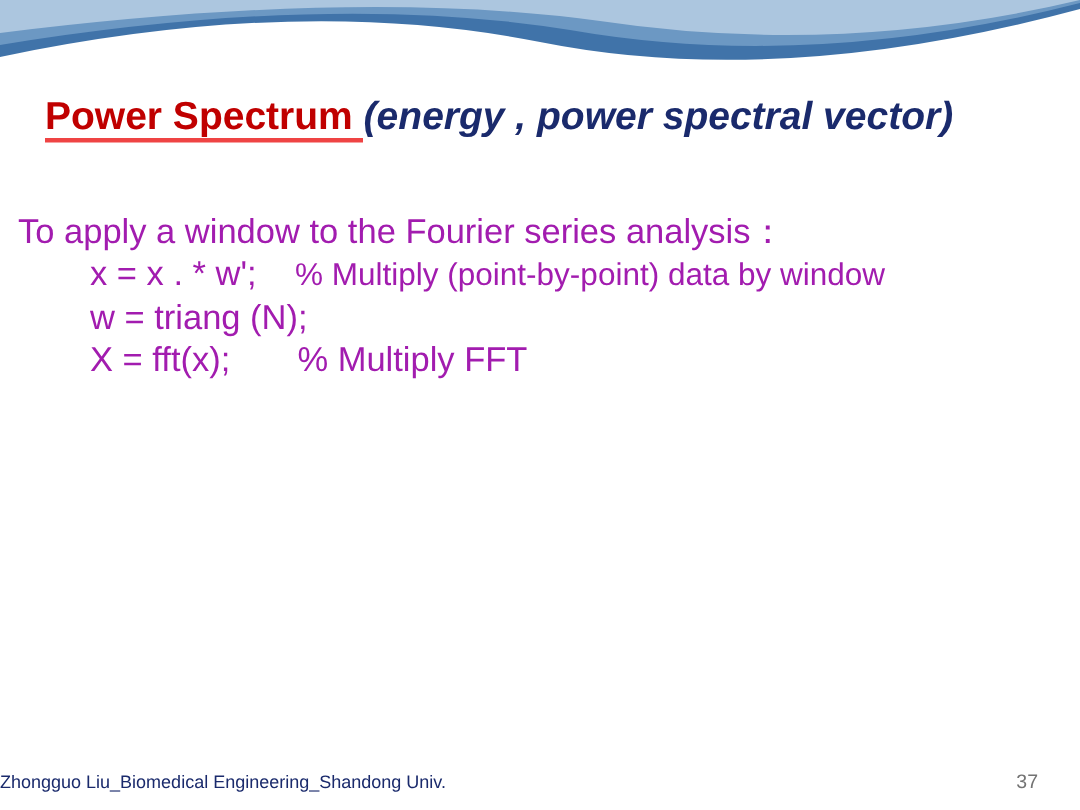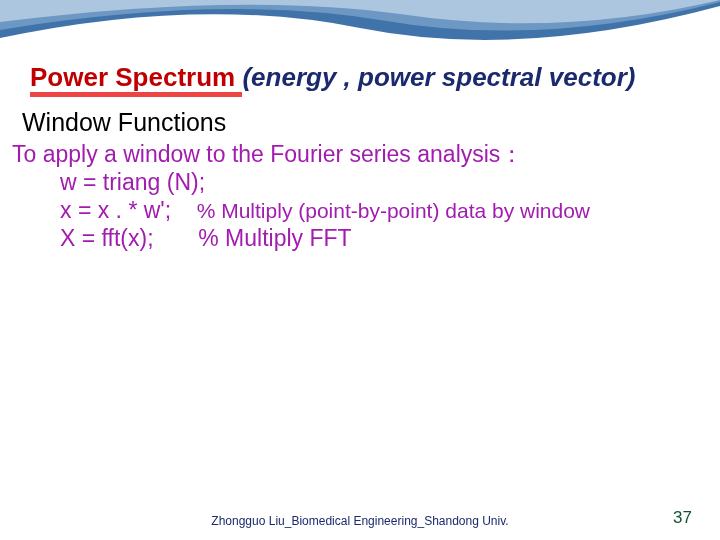--- a/index.html
+++ b/index.html
@@ -1,54 +1,53 @@
 <!DOCTYPE html>
 <html><head>
 <meta charset="utf-8">
 <style>
   html,body{margin:0;padding:0;width:720px;height:540px;background:#fff;font-family:Arial,Helvetica,sans-serif;overflow:hidden}
   .slide{position:relative;width:720px;height:540px}
   .swoosh{position:absolute;top:0;left:0;width:720px;height:80px;pointer-events:none}
   .title{position:absolute;top:62px;left:30px;right:30px;font-weight:bold;font-size:26px;color:#1a2a6c}
   .title .red{color:#c00000}
   .title .ital{font-style:italic}
-  .title .under{border-bottom:5px solid #ef4444}
+  .title .under{border-bottom:3px solid #ef4444}
   .subtitle{position:absolute;top:108px;left:22px;font-size:25px;color:#000}
   .body{position:absolute;top:140px;left:12px;right:24px;font-size:23px;color:#a21caf;line-height:1.22}
   .indent{margin-left:48px}
   .comment{font-size:21px}
   .note{margin-top:20px}
   .note .space{display:inline-block;width:42px}
-  .footer{position:absolute;bottom:12px;width:720px;text-align:center;font-size:12px;color:#1a2a6c}
-  .pagenum{position:absolute;bottom:12px;right:28px;font-size:17px;color:#14532d}
+  .footer{position:absolute;bottom:12px;width:720px;text-align:left;font-size:12px;color:#1a2a6c}
+  .pagenum{position:absolute;bottom:12px;right:28px;font-size:13px;color:#737373}
   .tline{border-bottom:2px solid #000}
 </style>
 </head>
 <body>
 
 <div class="slide">
 
   <svg class="swoosh" viewBox="0 0 720 80" preserveAspectRatio="none">
     <path d="M0,0 L720,0 L720,6 Q520,60 360,28 Q200,-4 0,38 Z" fill="#1f5a9a" opacity="0.85"></path>
     <path d="M0,0 L720,0 L720,2 Q540,48 380,20 Q220,-6 0,30 Z" fill="#8fb6d8" opacity="0.55"></path>
     <path d="M0,0 L720,0 L720,0 Q560,38 400,14 Q240,-8 0,22 Z" fill="#d7e5f2" opacity="0.6"></path>
   </svg>
 
   <div class="title">
     <span class="red under">Power Spectrum </span><span class="ital">(</span><span class="ital">energy , power spectral vector</span><span class="ital">)</span>
   </div>
 
-  <div class="subtitle">Window Functions</div>
 
   <div class="body">
     <div>To apply a window to the Fourier series analysis：</div>
-    <div class="indent">w = triang (N);</div>
     <div class="indent">
       <span>x = x . * w';</span>&nbsp;&nbsp;&nbsp;&nbsp;<span class="comment">% Multiply (point-by-point) data by window</span>
     </div>
+    <div class="indent">w = triang (N);</div>
     <div class="indent">
       <span>X = fft(x);</span>&nbsp;&nbsp;&nbsp;&nbsp;&nbsp;&nbsp;&nbsp;<span>% Multiply FFT</span>
     </div>
 
   </div>
 
   <div class="footer">Zhongguo Liu_Biomedical Engineering_Shandong Univ.</div>
   <div class="pagenum">37</div>
 
 </div>

